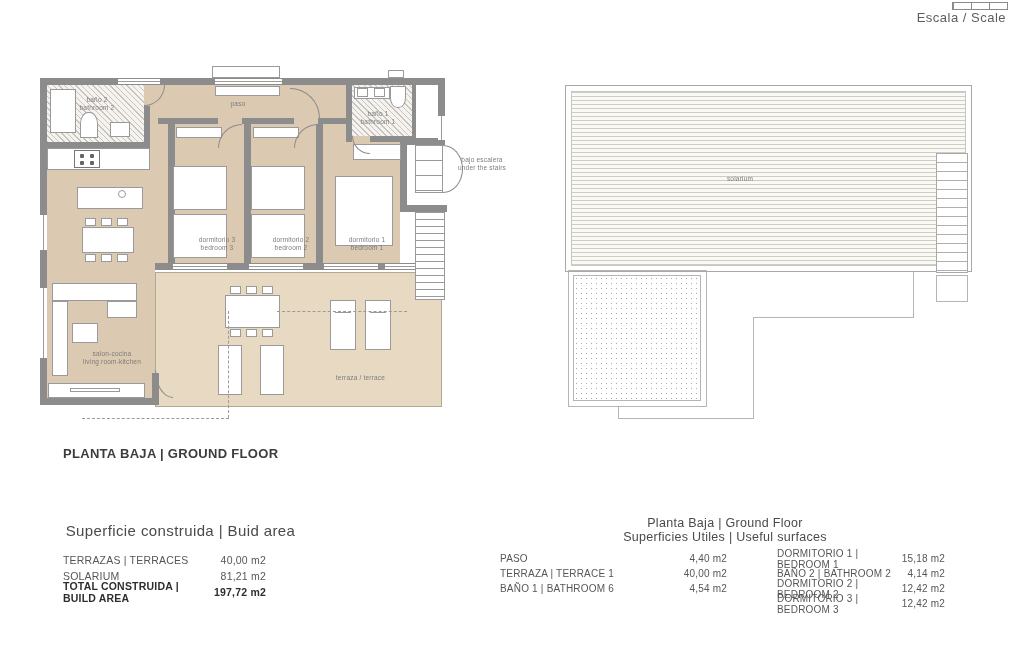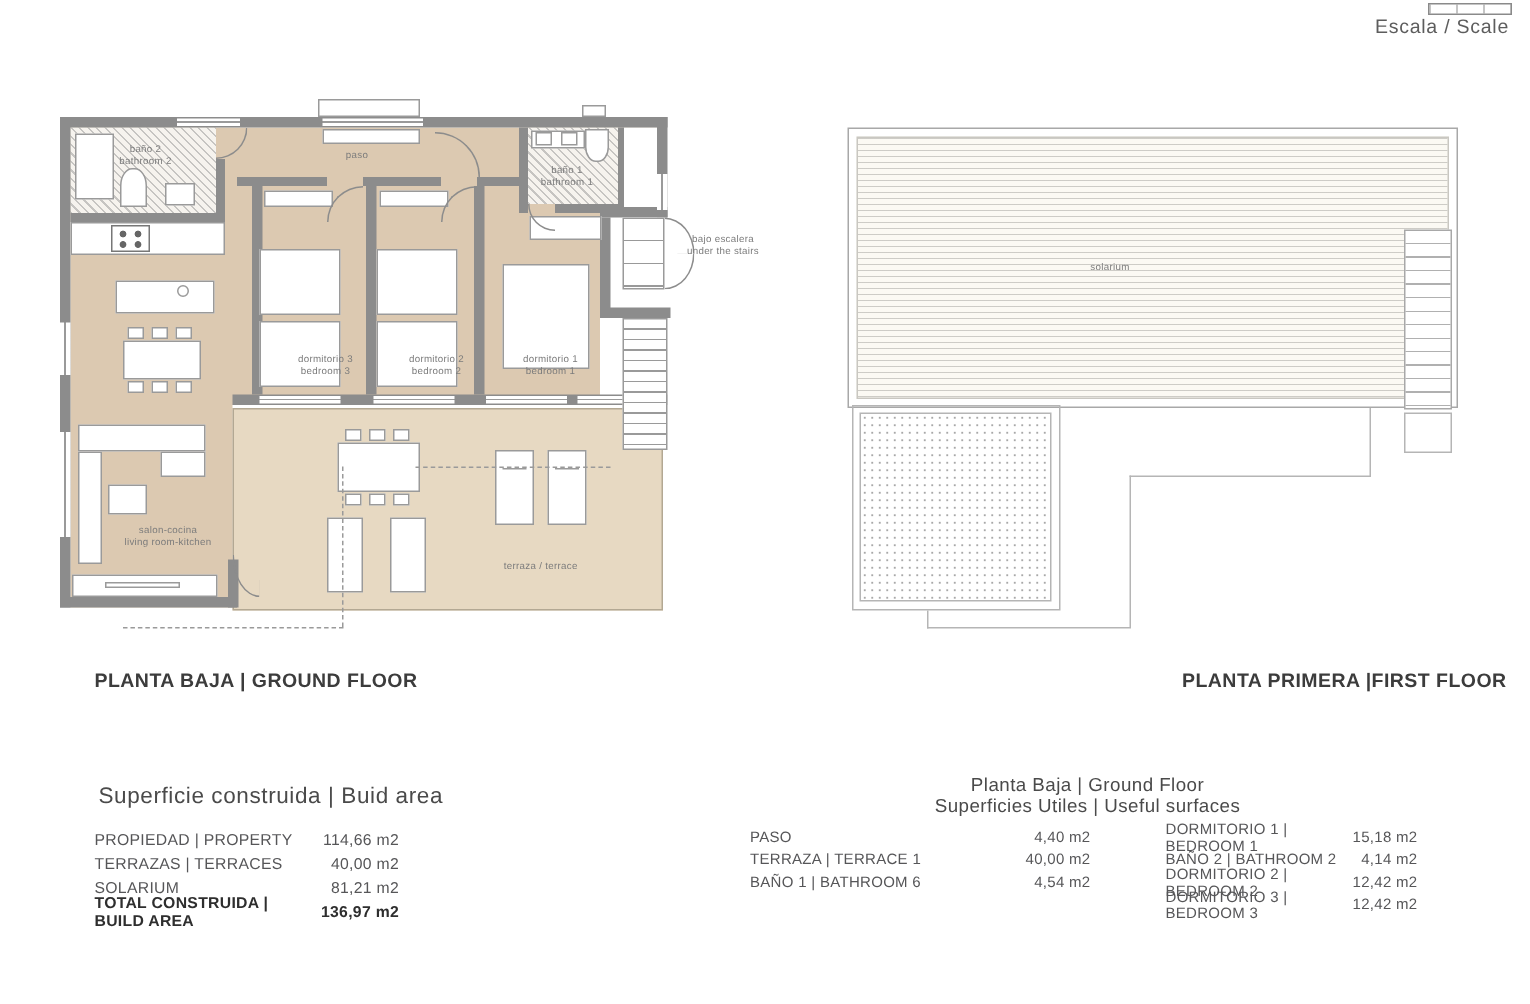--- a/index.html
+++ b/index.html
@@ -203,39 +203,34 @@
 
     <div class="thin" style="left:348px;top:187px;width:1px;height:46px;"></div>
     <div class="thin" style="left:188px;top:232px;width:161px;height:1px;"></div>
     <div class="thin" style="left:188px;top:232px;width:1px;height:101px;"></div>
     <div class="thin" style="left:53px;top:333px;width:136px;height:1px;"></div>
     <div class="thin" style="left:53px;top:322px;width:1px;height:12px;"></div>
     <div class="frame2" style="left:371px;top:190px;width:32px;height:27px;"></div>
   </div>
 
   <div class="plan-title" style="left:63px;top:446px;">PLANTA BAJA | GROUND FLOOR</div>
-  <div class="plan-title" style="left:788px;top:446px;">PLANTA PRIMERA |FIRST FLOOR</div>
 
   <div class="t-title" style="left:38px;top:522px;width:285px;">Superficie construida | Buid area</div>
   <div class="t-col" style="left:63px;top:552px;width:203px;">
     <div class="t-row">
-      <span>PROPIEDAD | PROPERTY</span>
-      <span class="v">114,66 m2</span>
-    </div>
-    <div class="t-row">
       <span>TERRAZAS | TERRACES</span>
       <span class="v">40,00 m2</span>
     </div>
     <div class="t-row">
       <span>SOLARIUM</span>
       <span class="v">81,21 m2</span>
     </div>
     <div class="t-row bold">
       <span>TOTAL CONSTRUIDA | BUILD AREA</span>
-      <span class="v">136,97 m2</span>
+      <span class="v">197,72 m2</span>
     </div>
   </div>
 
   <div class="t-head" style="left:575px;top:516px;width:300px;">
     <div>Planta Baja | Ground Floor</div>
     <div>Superficies Utiles | Useful surfaces</div>
   </div>
 
   <div class="t-col" style="left:500px;top:551px;width:227px;">
     <div class="t-row small">

